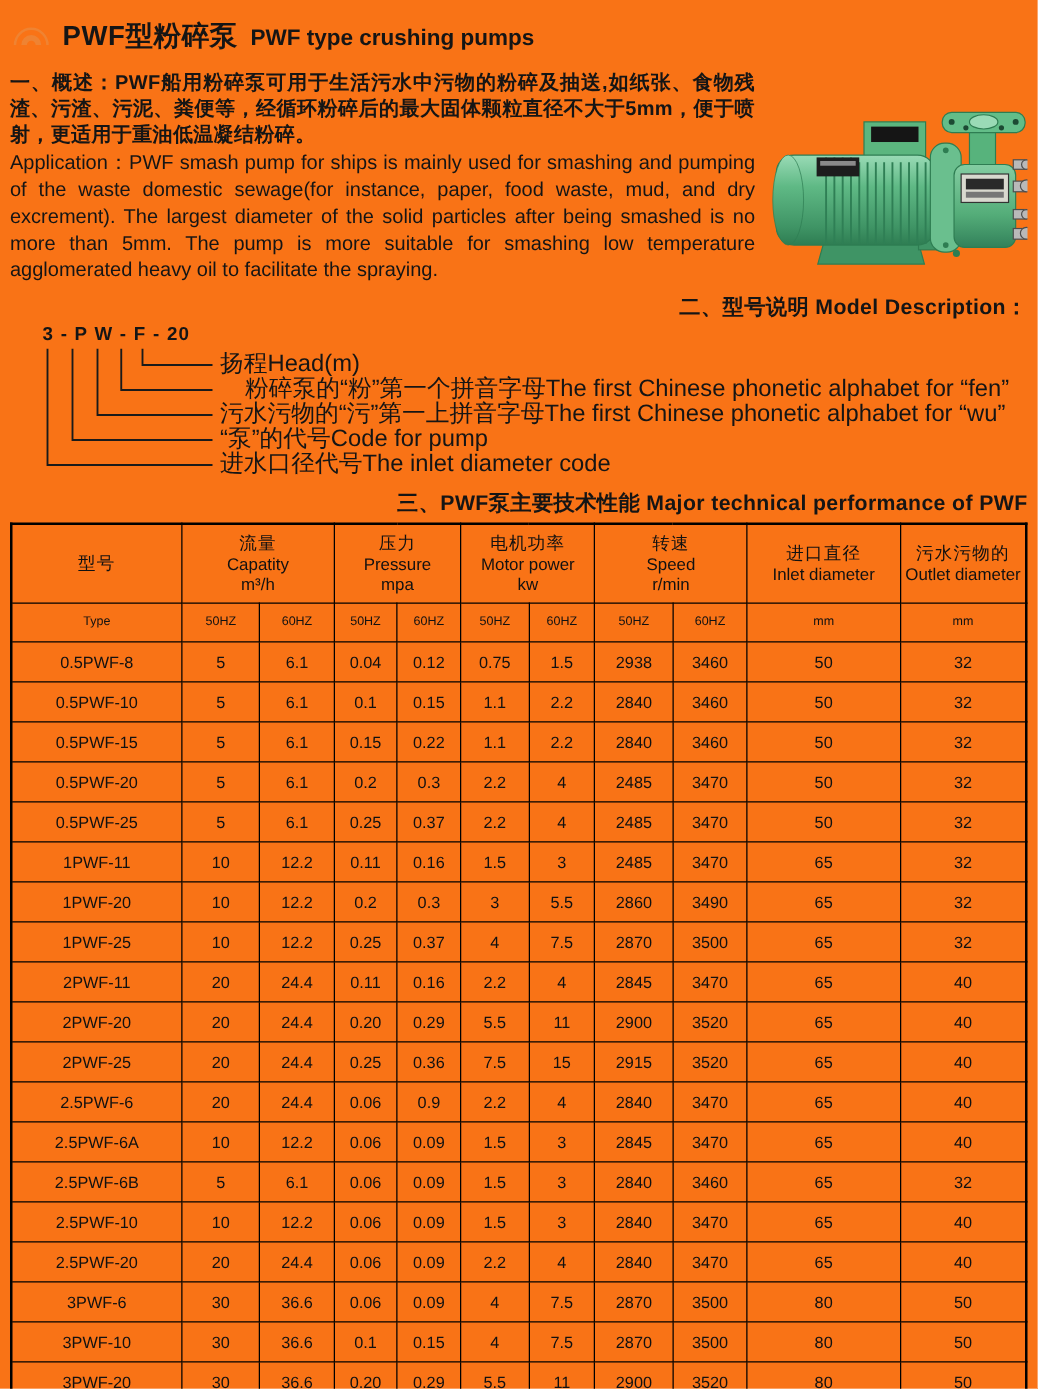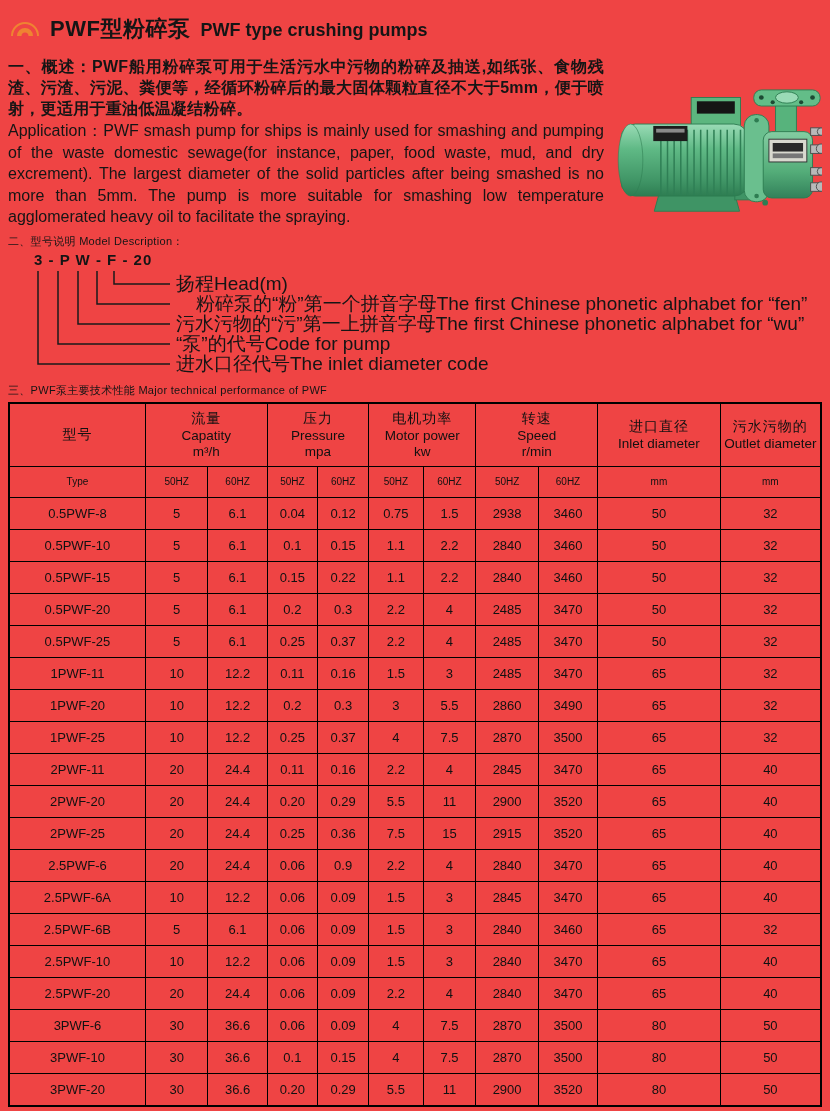--- a/index.html
+++ b/index.html
@@ -1,34 +1,34 @@
 <!DOCTYPE html>
 <html><head>
 <meta charset="utf-8">
 <style>
   html,body{margin:0;padding:0;background:#ffffff;}
   body{width:830px;height:1111px;overflow:hidden;color:#151515;
        font-family:"Liberation Sans","DejaVu Sans",sans-serif;}
-  .page{width:830px;height:1111px;box-sizing:border-box;padding:12px 8px 0 8px;background:#ef4444;}
+  .page{width:830px;height:1111px;box-sizing:border-box;padding:12px 8px 0 8px;background:#f97316;}
 
   
   .titlebar{display:flex;align-items:center;gap:8px;height:34px;}
   .title-zh{font-size:22px;font-weight:bold;letter-spacing:.5px;}
   .title-en{font-size:18px;font-weight:bold;margin-left:2px;padding-top:2px;}
 
   
   .overview{display:flex;margin-top:10px;}
   .ov-text{width:600px;}
   .zh-para{font-size:16px;line-height:21px;font-weight:600;text-align:justify;letter-spacing:.3px;}
   .en-para{font-size:16px;line-height:21.5px;text-align:justify;margin-top:1px;}
   .pump-wrap{flex:1;display:flex;justify-content:flex-end;}
   .pump-wrap svg{margin-top:30px;}
 
   
-  .sec-heading{font-size:11px;font-weight:400;letter-spacing:.3px;}
+  .sec-heading{font-size:17px;font-weight:700;letter-spacing:.3px;text-align:right;}
   .sec2{margin-top:6px;}
   .sec3{margin-top:4px;margin-bottom:4px;}
 
   
   .diagram{position:relative;height:128px;margin-top:2px;}
   .model-code{position:absolute;left:26px;top:0;font-size:15px;font-weight:600;letter-spacing:1px;}
   .diagram svg.lines{position:absolute;left:0;top:0;}
   .callout-label{position:absolute;left:168px;height:20px;line-height:20px;
                  font-size:19px;white-space:nowrap;}
 

